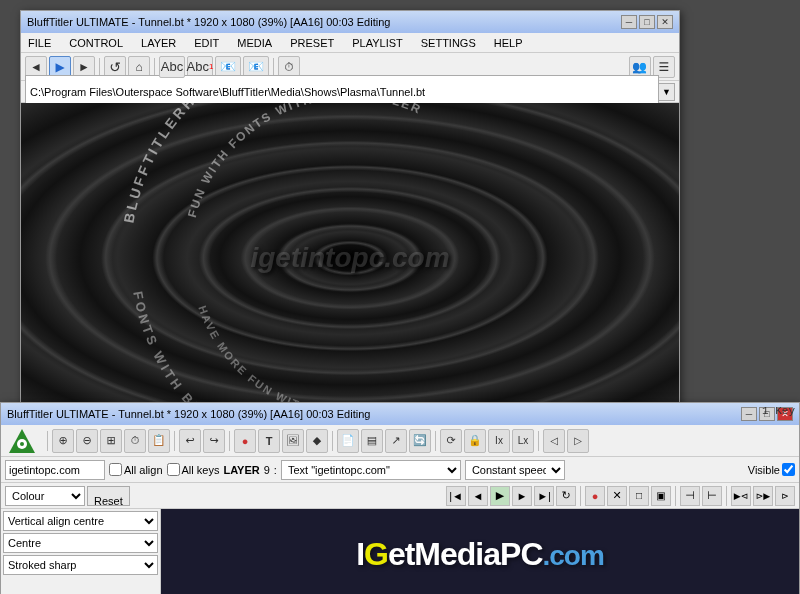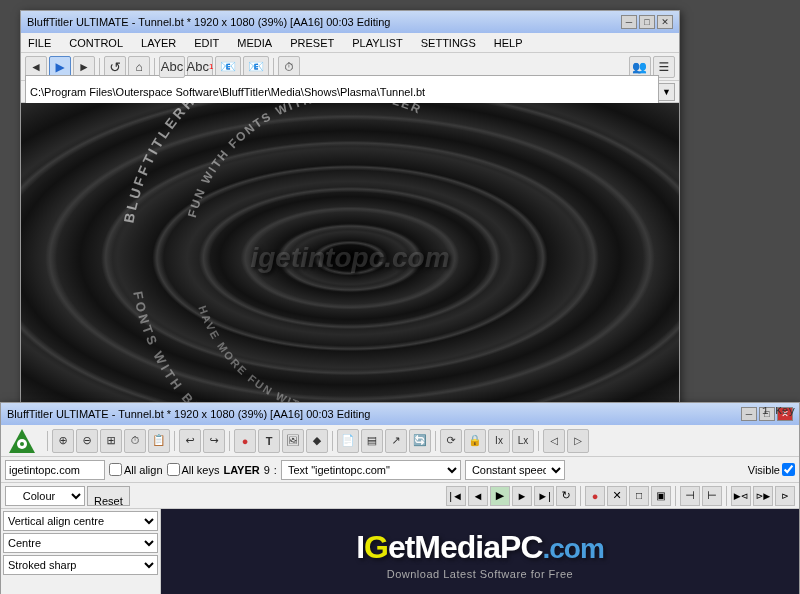--- a/index.html
+++ b/index.html
@@ -544,21 +544,21 @@
     <select class="layer-select" style="width:100px;">
       <option>Constant speed</option>
     </select>
     <label class="visible-label">
       <span>Visible</span>
       <input type="checkbox" checked="" style="">
     </label>
   </div>
 
   <div class="playback-controls">
-    <select class="layer-select" style="width:80px;text-align:center;">
+    <select class="layer-select" style="width:80px;">
       <option>Colour</option>
     </select>
     <button class="reset-btn">Reset</button>
     <div style="flex:1;"></div>
 
     <div class="pb-btn" title="Go to start">|◄</div>
     <div class="pb-btn">◄</div>
     <div class="pb-btn play-active">▶</div>
     <div class="pb-btn">►</div>
     <div class="pb-btn">►|</div>
@@ -588,17 +588,16 @@
       </select>
       <select class="panel-select">
         <option>Stroked sharp</option>
       </select>
     </div>
     <div class="right-panel">
       <div class="banner-area">
         <div class="banner-logo-text">
           <span class="i-letter">I</span><span class="get-letter">G</span><span class="into-letter">et</span><span class="into-letter">Media</span><span class="pc-letter">PC</span><span class="com-letter">.com</span>
         </div>
-        <div class="banner-tagline">Download Latest Software for Free</div>
       </div>
     </div>
   </div>
 </div>
 
 </body></html>

